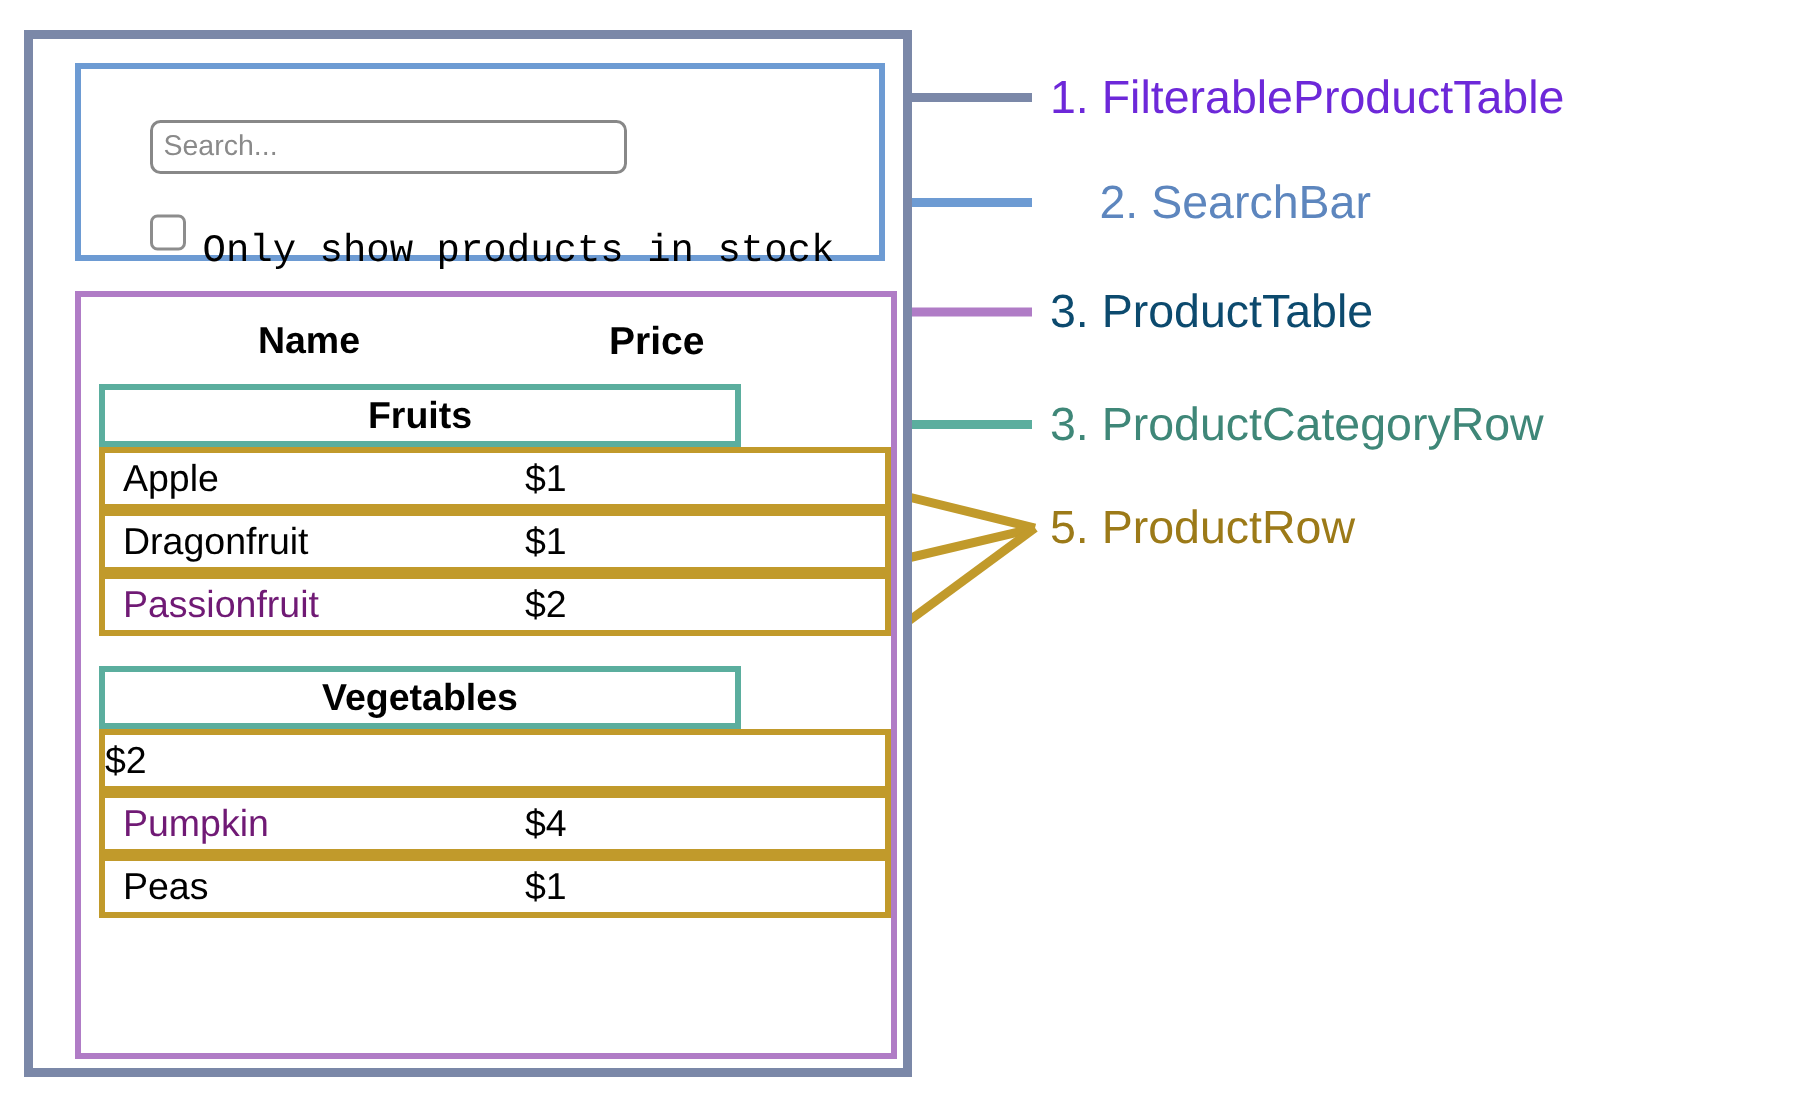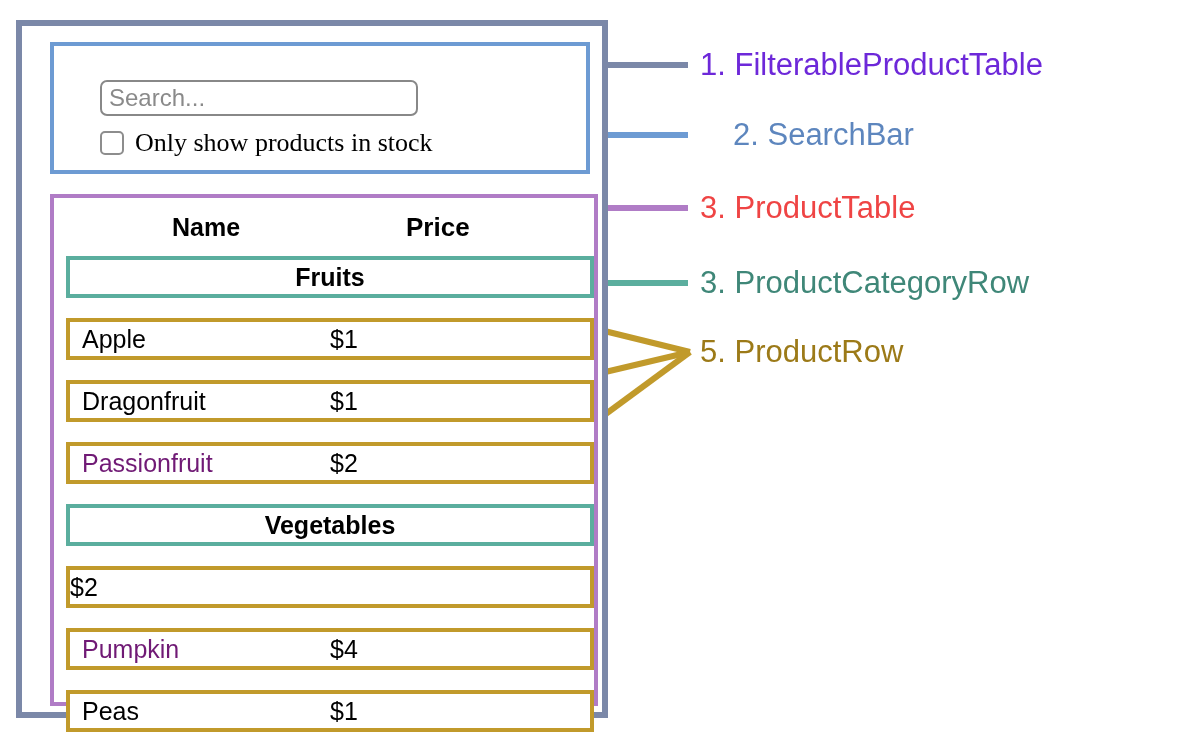--- a/index.html
+++ b/index.html
@@ -59,21 +59,21 @@
     position: absolute;
     left: 46px;   
     top: 34px;
     width: 318px;
     height: 36px;
     border: 2px solid #888888;
     border-radius: 7px;
     box-sizing: border-box;
     background: #ffffff;
     font-family: "Liberation Sans", sans-serif;
-    font-size: 24px;
+    font-size: 19px;
     color: #888888;
     padding: 0 7px;
     outline: none;
   }
   .search-input::placeholder { color: #8a8a8a; opacity: 1; }
 
   .checkbox-line {
     position: absolute;
     left: 46px;
     top: 84px;
@@ -86,23 +86,24 @@
     height: 24px;
     border: 2px solid #8d8d8d;
     border-radius: 5px;
     background: #ffffff;
     box-sizing: border-box;
     flex: none;
   }
   .cb-label {
     font-size: 26px;
     color: #000000;
-    font-family: Liberation Serif, serif;
+    font-family: Liberation Mono, monospace;
     white-space: nowrap;
     line-height: 1;
+    margin-top: 24px;
   }
 
   
   .producttable-box {
     position: absolute;
     left: 44px;
     top: 188px;
     width: 564px;            
     height: 512px;           
     border: 4px solid #b07cc6;
@@ -146,39 +147,40 @@
   
   .cat-row {
     border: 4px solid #5bae9e;
     box-sizing: border-box;
     height: 42px;
     display: flex;
     align-items: center;
     justify-content: center;
     background: #ffffff;
     margin-top: 6px;
-    width: 528px;
+    width: 428px;
   }
   .cat-row .cat-label {
     font-weight: bold;
     font-size: 25px;
     color: #000;
     line-height: 1;
   }
 
   
   .prod-row {
     border: 4px solid #c19a2b;
     box-sizing: border-box;
     height: 42px;
     display: flex;
     align-items: center;
     background: #ffffff;
-    margin-top: 20px;
+    margin-top: 0;
     width: 528px;
+    gap: 20px;
   }
   .prod-row .p-name {
     width: 260px;
     padding-left: 12px;
     font-size: 25px;
     color: #000;
     box-sizing: border-box;
     line-height: 1;
     white-space: nowrap;
   }
@@ -194,21 +196,21 @@
   
   .legend-item {
     position: absolute;
     font-size: 31px;
     font-family: "Liberation Sans", sans-serif;
     white-space: nowrap;
     line-height: 1;
   }
   #legend-1 { left: 700px; top: 49px;  color: #6d28d9; }
   #legend-2 { left: 700px; top: 119px; color: #5d86be; margin-left: 33px; }
-  #legend-3 { left: 700px; top: 192px; color: #ef4444; }
+  #legend-3 { left: 700px; top: 192px; color: #0c4a6e; }
   #legend-4 { left: 700px; top: 267px; color: #3f8778; }
   #legend-5 { left: 700px; top: 336px; color: #9c7a18; }
 </style>
 </head>
 <body>
 
 <div id="stage">
 
   <svg id="connectors" viewBox="0 0 1200 744">
 

